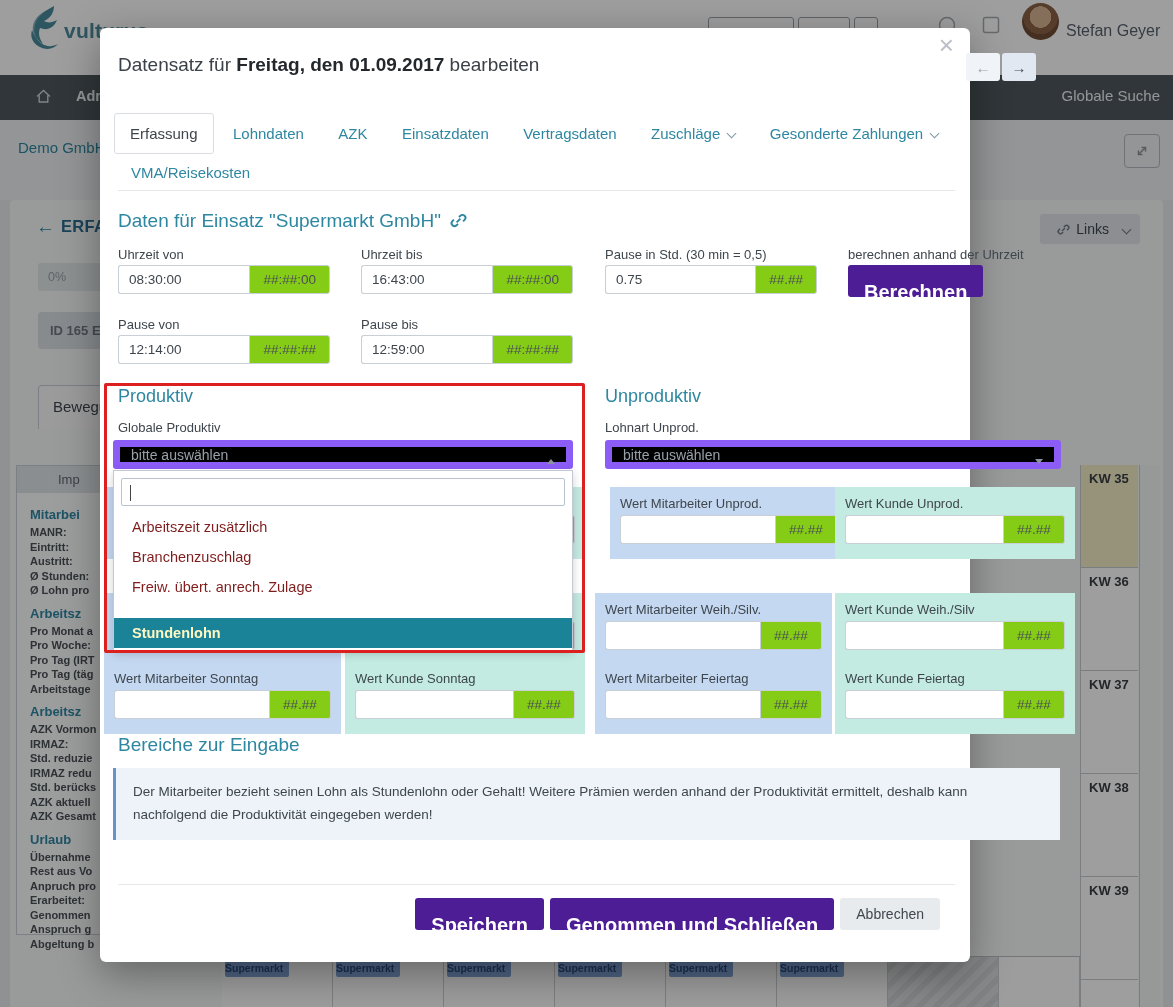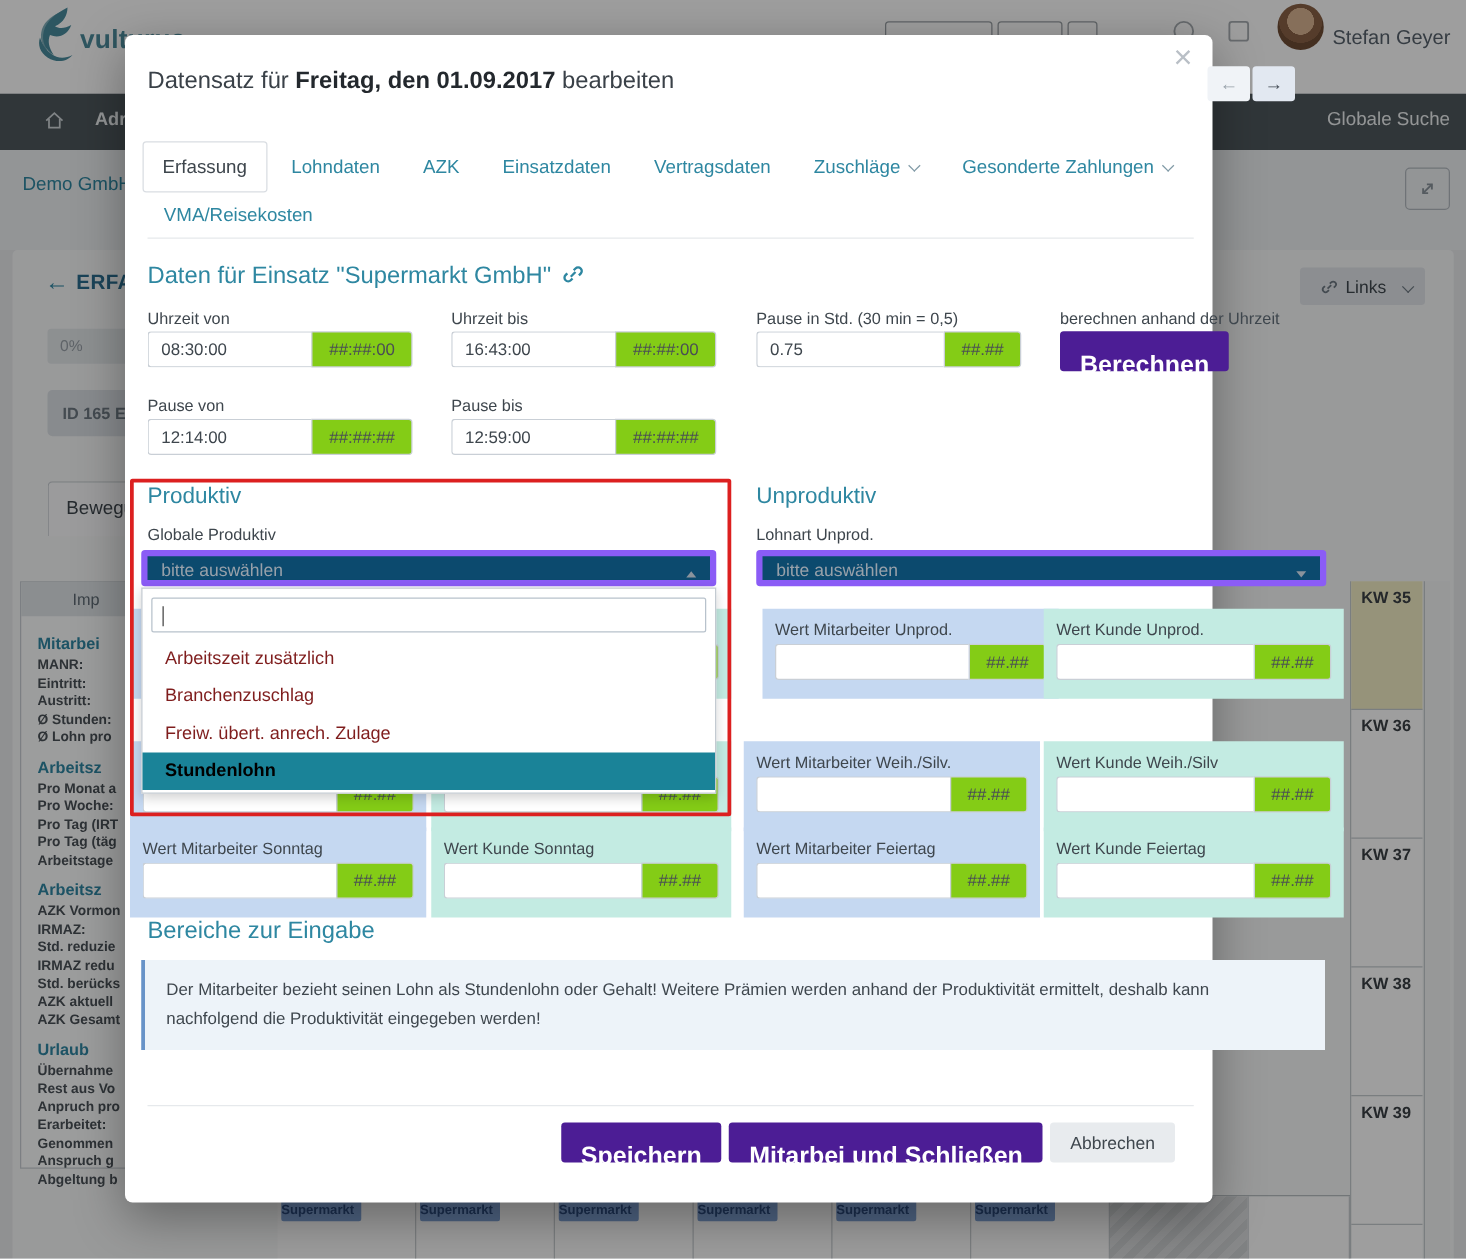--- a/index.html
+++ b/index.html
@@ -93,33 +93,33 @@
                 font-family:"Liberation Sans","DejaVu Sans",sans-serif}
   .addon{display:flex;align-items:center;white-space:nowrap;background:#84cc16;border:1px solid #c9cfd6;
          border-radius:0 3px 3px 0;color:#4a4f54;font-size:13.5px;padding:0 13px}
   .fgroup{position:absolute;width:212px}
   .btn-teal{background:#4c1d95;color:#fff;border:none;border-radius:3px;font-size:20px;font-weight:700;
             padding:16px 16px;height:31px;cursor:pointer;font-family:"Liberation Sans","DejaVu Sans",sans-serif}
 
   .redbox{position:absolute;left:4px;top:355px;width:481px;height:270px;border:3px solid #dc2020;
           border-radius:2px;z-index:9;pointer-events:none}
 
-  .selbox{position:absolute;height:29px;border:5px solid #8b5cf6;border-radius:3px;background:#0c4a6e;
-          display:flex;align-items:flex-end;padding:0 11px;font-size:14px;color:#98a1aa;cursor:pointer}
+  .selbox{position:absolute;height:29px;border:7px solid #8b5cf6;border-radius:3px;background:#000000;
+          display:flex;align-items:center;padding:0 11px;font-size:14px;color:#98a1aa;cursor:pointer}
   .caret-down{position:absolute;right:11px;top:12px;width:0;height:0;
               border-left:4.5px solid transparent;border-right:4.5px solid transparent;border-top:5px solid #8a939c}
   .caret-up{position:absolute;right:11px;top:12px;width:0;height:0;
             border-left:4.5px solid transparent;border-right:4.5px solid transparent;border-bottom:5px solid #8a939c}
 
   .dropdown{position:absolute;left:13px;top:442px;width:460px;background:#fff;border:1px solid #c3cad1;
             box-shadow:0 3px 9px rgba(0,0,0,.18);z-index:6;padding:7px 7px 2px 7px}
   .dd-search{position:relative;height:28px;border:1px solid #b8c2cc;border-radius:2px;margin-bottom:6px}
   .dd-cursor{position:absolute;left:8px;top:6px;width:1px;height:16px;background:#444}
   .opt{height:30px;display:flex;align-items:center;padding:0 11px;font-size:14.5px;color:#7f1d1d;cursor:pointer;white-space:nowrap}
-  .opt.selected{background:#1a8398;color:#000000;font-weight:700;margin:0 -7px -0px -7px;padding:0 18px}
+  .opt.selected{background:#1a8398;color:#fef9c3;font-weight:700;margin:16px -7px -0px -7px;padding:0 18px}
 
   .vrow{position:absolute;left:0;top:0;width:978px}
   .panel{position:absolute;height:72px;padding:9px 10px}
   .panel.blue{background:#c5d8f1}
   .panel.mint{background:#c3ebe2}
   .plabel{font-size:13px;color:#3e464d;height:17px;white-space:nowrap;overflow:hidden}
   .panel .igroup{margin-top:2px}
   .panel .addon{min-width:62px;justify-content:center}
 
   .infobox{position:absolute;left:13px;top:740px;width:947px;height:72px;background:#edf3f9;
@@ -501,17 +501,17 @@
   </div>
 
   <div class="redbox"></div>
 
   <div class="h-teal2" style="left:18px;top:706px;font-size:19px">Bereiche zur Eingabe</div>
   <div class="infobox">Der Mitarbeiter bezieht seinen Lohn als Stundenlohn oder Gehalt! Weitere Prämien werden anhand der Produktivität ermittelt, deshalb kann nachfolgend die Produktivität eingegeben werden!</div>
 
   <div class="f-rule"></div>
   <div class="f-btns">
     <button class="btn-teal">Speichern</button>
-    <button class="btn-teal">Mitarbei und Schließen</button>
+    <button class="btn-teal">Genommen und Schließen</button>
     <button class="btn-grey">Abbrechen</button>
   </div>
 
 </div>
 
 </body></html>

